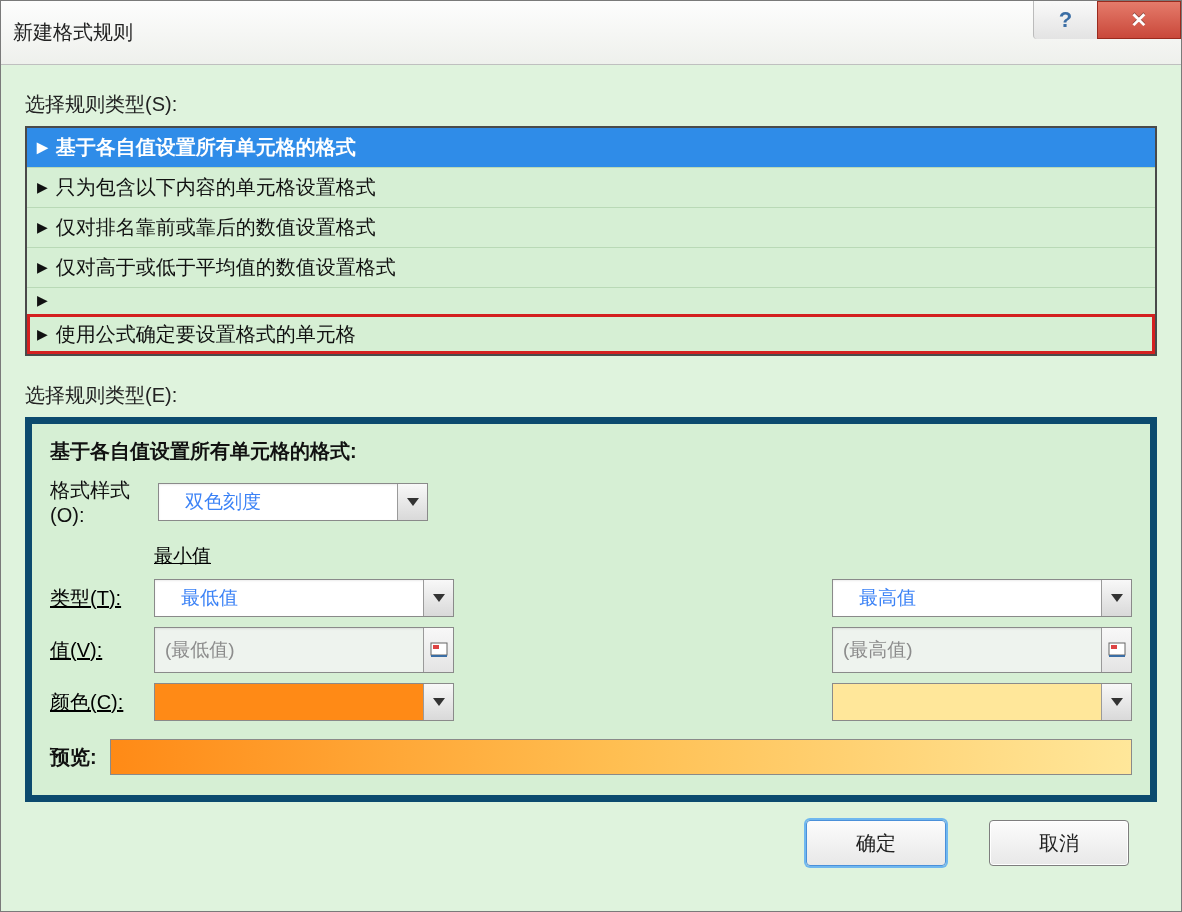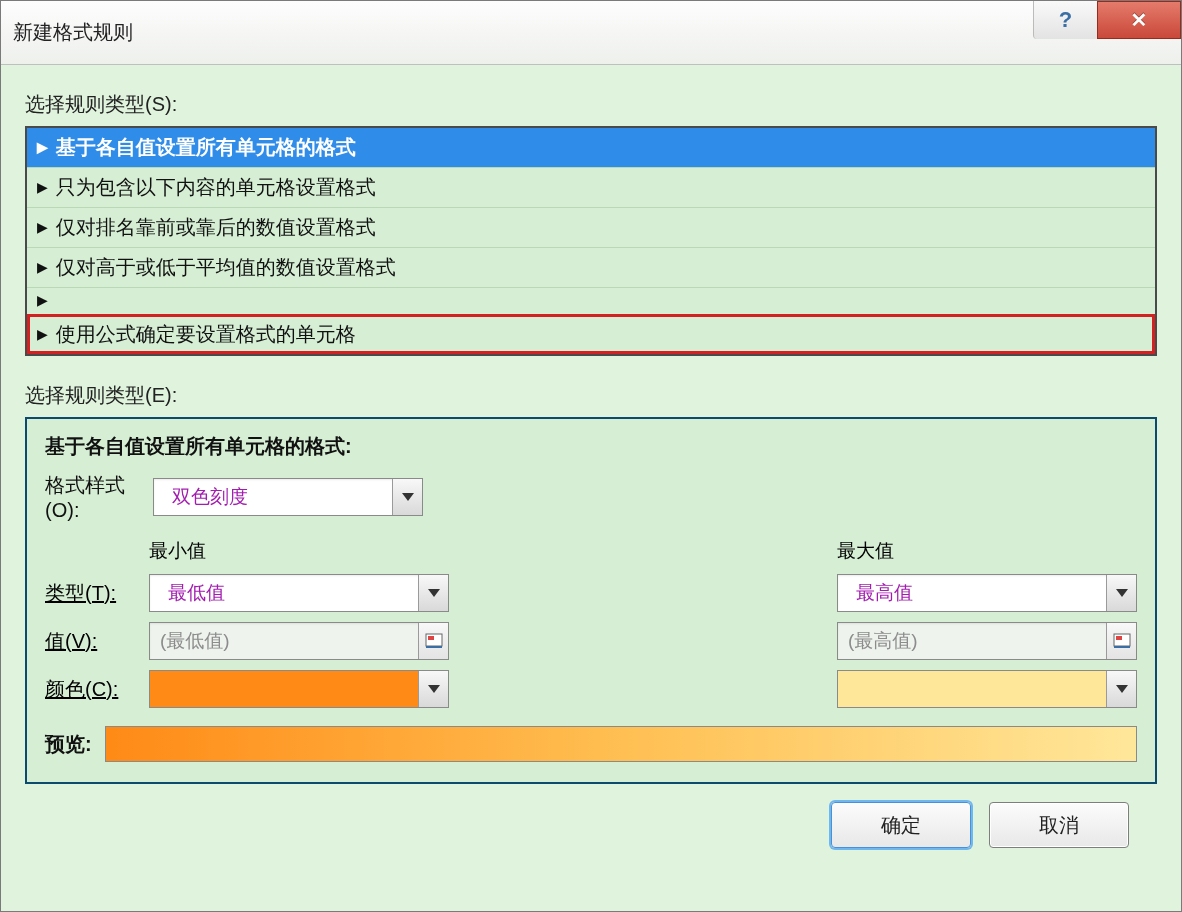--- a/index.html
+++ b/index.html
@@ -92,21 +92,21 @@
   .rule-item.selected {
     background: #2f8ce8;
     color: #fff;
     font-weight: bold;
   }
   .rule-item.highlighted {
     outline: 3px solid #d42020;
     outline-offset: -3px;
   }
   .edit-panel {
-    border: 2px solid #0c4a6e;
+    border: 7px solid #0c4a6e;
     background: #d6efd4;
     padding: 14px 18px 20px 18px;
     margin-top: 8px;
   }
   .edit-panel .panel-title {
     font-size: 20px;
     font-weight: bold;
     color: #111;
     margin-bottom: 12px;
   }
@@ -124,23 +124,23 @@
   .dropdown {
     background: #fff;
     border: 1px solid #8a8a8a;
     height: 38px;
     display: flex;
     align-items: center;
     position: relative;
     box-shadow: inset 0 1px 2px rgba(0,0,0,.08);
   }
   .dropdown .dd-text {
-    padding: 0 18px;
+    padding: 0 26px;
     font-size: 19px;
-    color: #a21caf;
+    color: #3b82f6;
     flex: 1;
     white-space: nowrap;
     overflow: hidden;
   }
   .dd-btn {
     width: 30px;
     height: 100%;
     border-left: 1px solid #9a9a9a;
     background: linear-gradient(#f8f8f8,#d9d9d9);
     display: flex;
@@ -152,21 +152,21 @@
     display: flex;
     align-items: center;
     margin: 10px 0;
   }
   .grid-row .lbl { width: 104px; font-size: 20px; text-align: left; text-decoration: underline; }
   .cell-left { width: 300px; }
   .cell-right { width: 300px; margin-left: auto; }
   .value-input {
     background: #fff;
     border: 1px solid #8a8a8a;
-    height: 38px;
+    height: 46px;
     display: flex;
     align-items: center;
     position: relative;
     box-shadow: inset 0 1px 2px rgba(0,0,0,.08);
   }
   .value-input.disabled { background: #eef3ee; }
   .value-input .placeholder {
     color: #8c8c8c;
     padding: 0 10px;
     font-size: 19px;
@@ -215,20 +215,21 @@
     height: 46px;
     border: 1px solid #7e7e7e;
     border-radius: 4px;
     background: linear-gradient(#fcfcfc,#e8e8e8);
     font-size: 20px;
     color: #222;
     display: flex;
     align-items: center;
     justify-content: center;
     box-shadow: 0 0 0 1px #fff inset;
+    margin-left: 25px;
   }
   .btn.primary {
     box-shadow: 0 0 0 2px #6fb7ef;
     border-color: #4a90d9;
   }
 </style>
 </head>
 <body>
 
 <div class="window">
@@ -286,24 +287,21 @@
             <svg viewBox="0 0 12 8">
                 <polygon points="0,0 12,0 6,8" fill="#333"></polygon>
               </svg>
           </div>
         </div>
       </div>
 
       <div class="grid-row" style="margin-top:16px;">
         <span class="lbl"></span>
         <div class="cell-left">
-          <span style="font-size:19px;">最小值</span>
-        </div>
-        <div class="cell-right">
-          <span style="font-size:19px;">最大值</span>
+          <span style="font-size:19px;text-decoration:underline;">最小值</span>
         </div>
       </div>
 
       <div class="grid-row">
         <span class="lbl">类型(T):</span>
         <div class="cell-left">
           <div class="dropdown">
             <span class="dd-text">最低值</span>
             <div class="dd-btn">
                 <svg viewBox="0 0 12 8">

